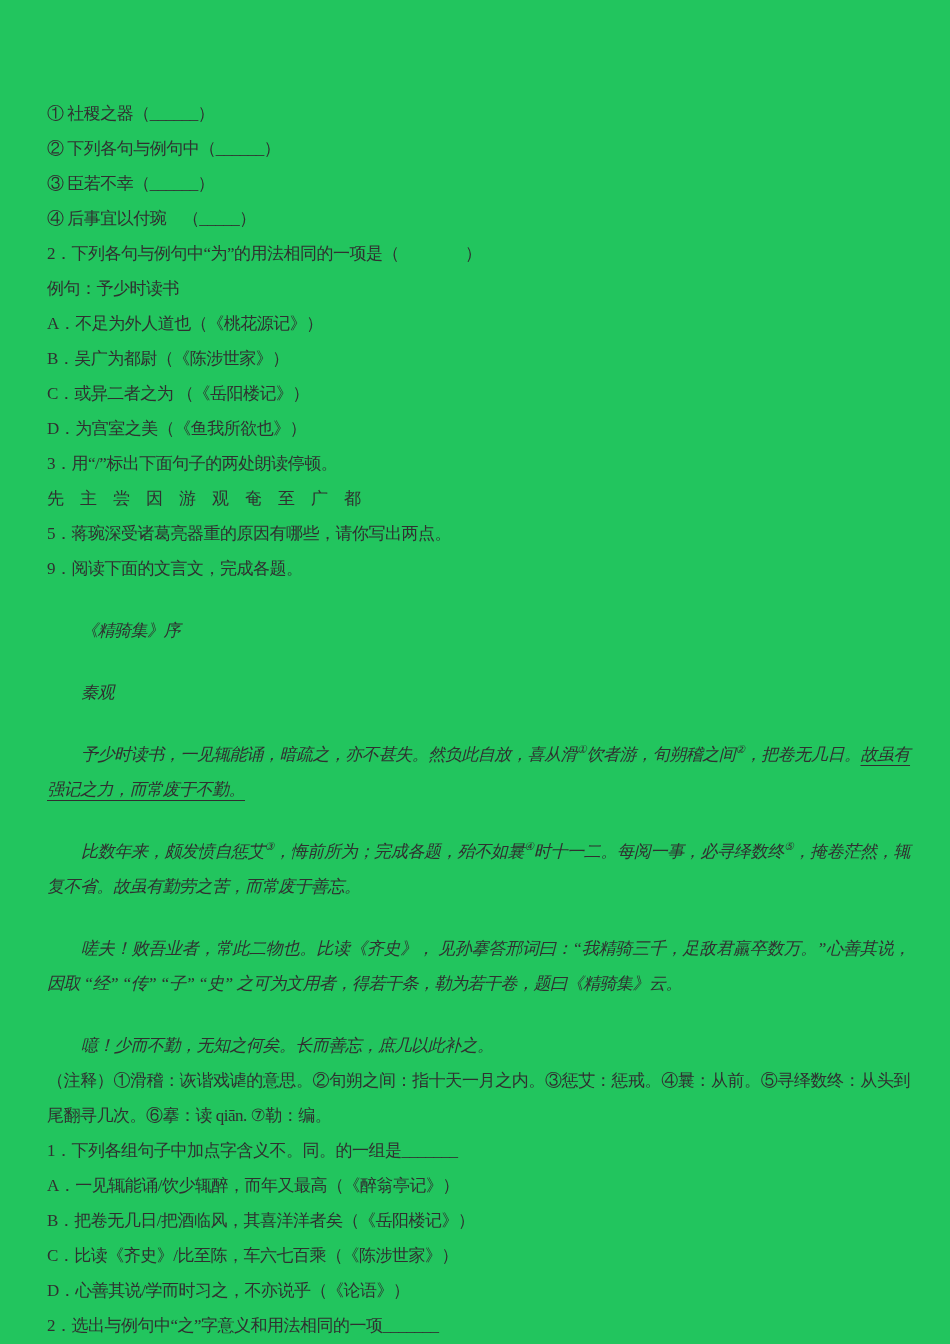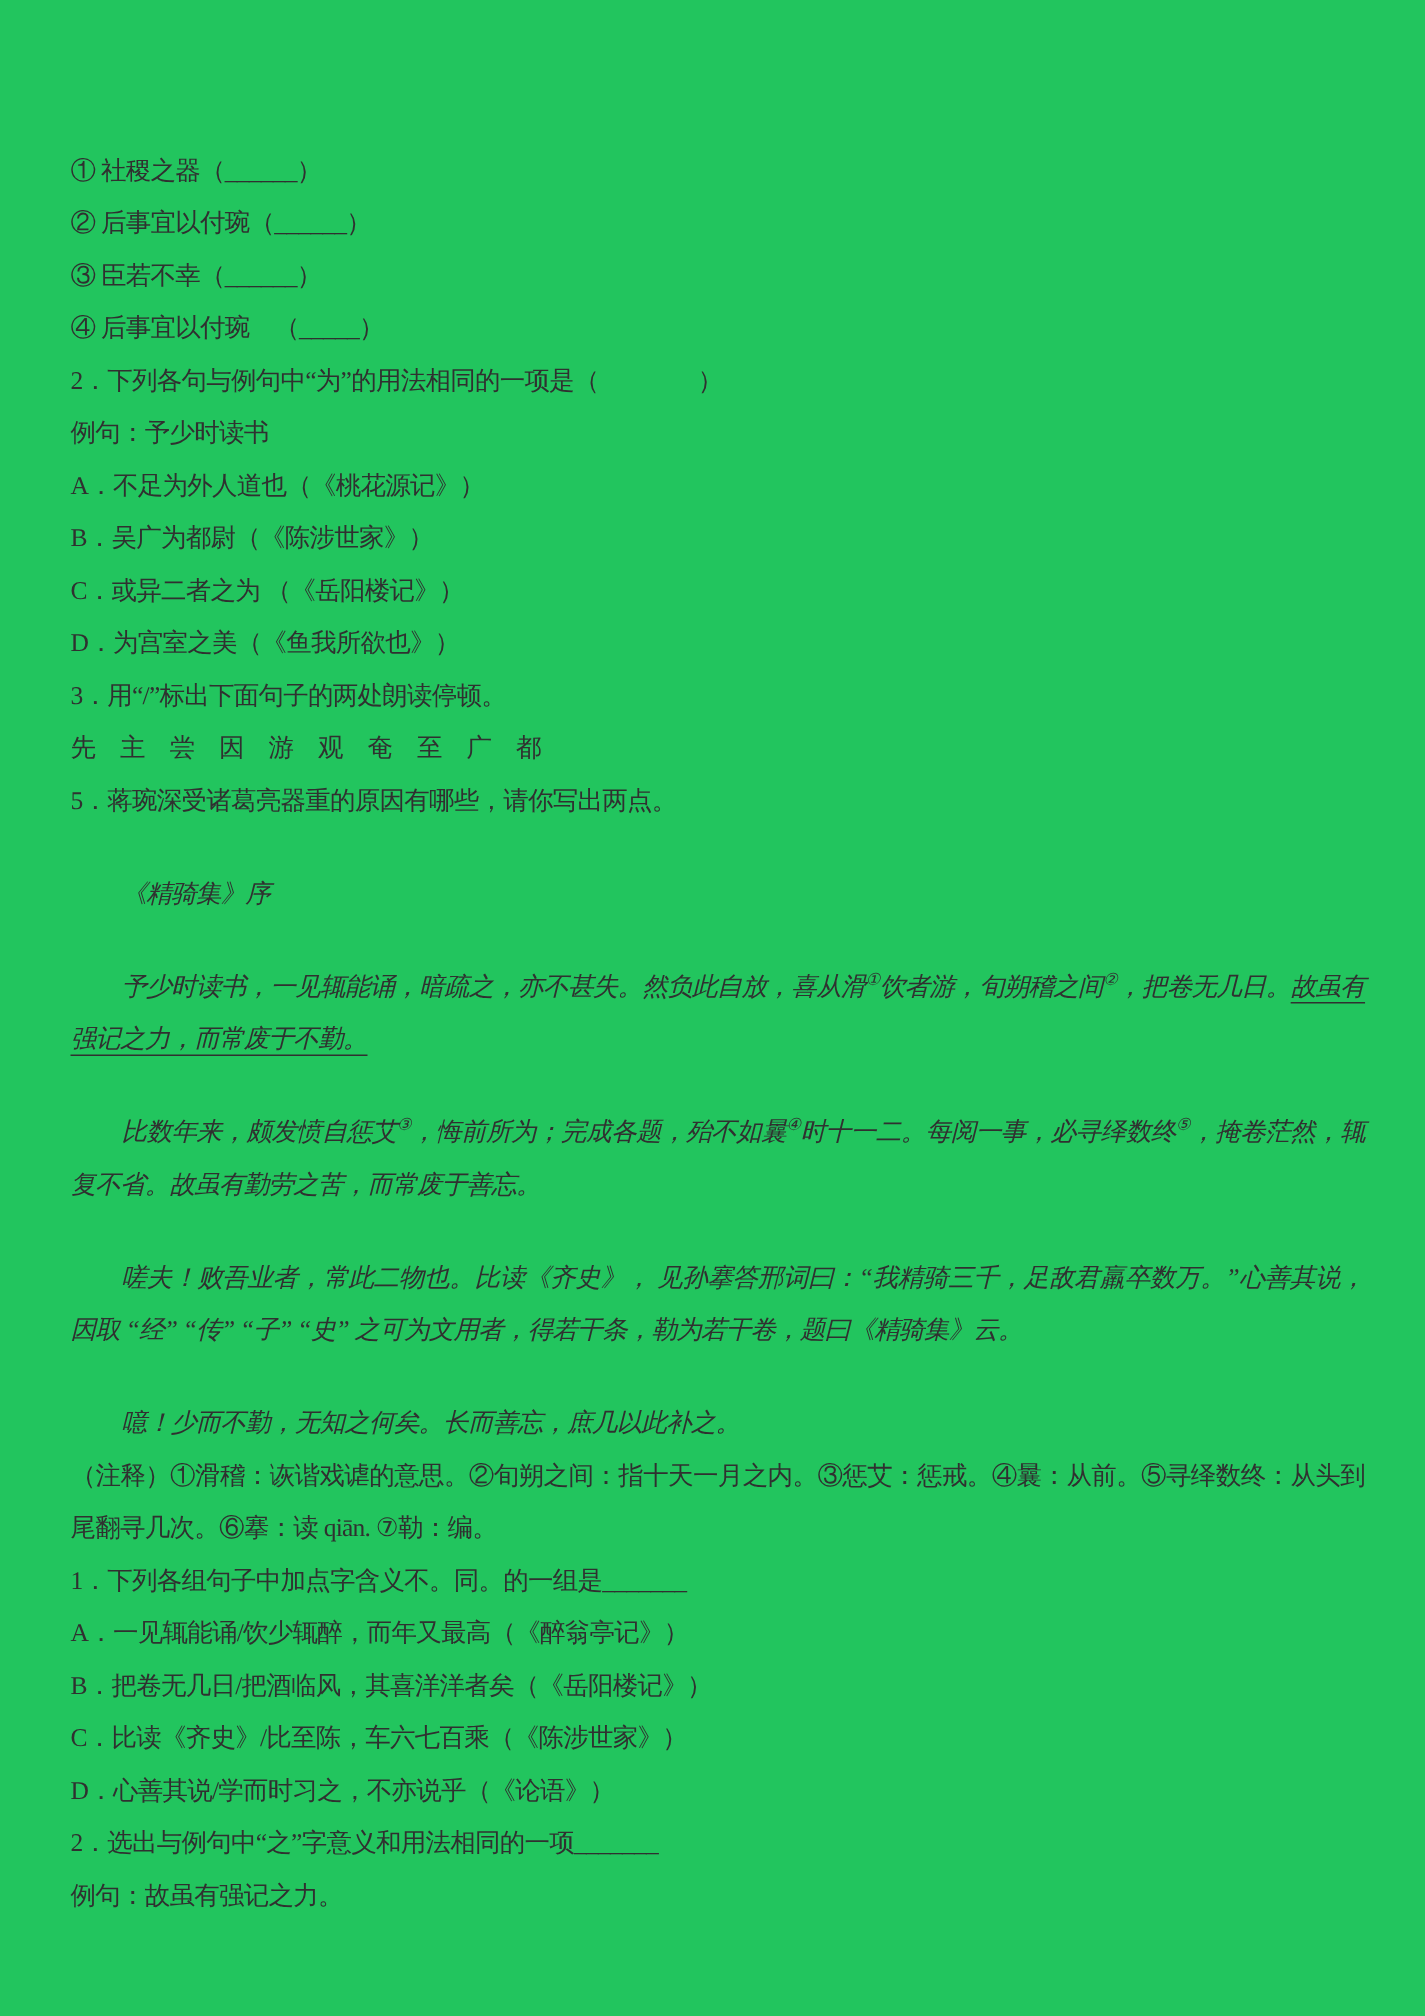--- a/index.html
+++ b/index.html
@@ -51,33 +51,35 @@
     text-underline-offset: 5px;
     text-decoration-thickness: 1px;
   }
 </style>
 </head>
 <body>
 
 <div class="page">
   <div class="doc">
       <p class="song"><span>① 社稷之器（______）</span></p>
-      <p class="song"><span>② 后事宜以付琬（______）</span></p>
+      <p class="song"><span>② 下列各句与例句中（______）</span></p>
       <p class="song"><span>③ 臣若不幸（______）</span></p>
       <p class="song"><span>④ 后事宜以付琬　（_____）</span></p>
       <p class="song"><span>2．下列各句与例句中“为”的用法相同的一项是（　　　　）</span></p>
       <p class="song"><span>例句：予少时读书</span></p>
       <p class="song"><span>A．不足为外人道也（《桃花源记》）</span></p>
       <p class="song"><span>B．吴广为都尉（《陈涉世家》）</span></p>
       <p class="song"><span>C．或异二者之为 （《岳阳楼记》）</span></p>
       <p class="song"><span>D．为宫室之美（《鱼我所欲也》）</span></p>
       <p class="song"><span>3．用“/”标出下面句子的两处朗读停顿。</span></p>
       <p class="song"><span>先　主　尝　因　游　观　奄　至　广　都</span></p>
       <p class="song"><span>5．蒋琬深受诸葛亮器重的原因有哪些，请你写出两点。</span></p>
+      <p class="song"><span>9．阅读下面的文言文，完成各题。</span></p>
       <p class="kai indent"><span>《精骑集》序</span></p>
+      <p class="kai indent"><span>秦观</span></p>
       <p class="kai indent justify"><span>予少时读书，一见辄能诵，暗疏之，亦不甚失。然负此自放，喜从滑</span><sup>①</sup><span>饮者游，旬朔稽之间</span><sup>②</sup><span>，把卷无几日。</span><span class="u">故虽有强记之力，而常废于不勤。</span></p>
       <p class="kai indent justify"><span>比数年来，颇发愤自惩艾</span><sup>③</sup><span>，悔前所为；完成各题，殆不如曩</span><sup>④</sup><span>时十一二。每阅一事，必寻绎数终</span><sup>⑤</sup><span>，掩卷茫然，辄复不省。故虽有勤劳之苦，而常废于善忘。</span></p>
       <p class="kai indent justify"><span>嗟夫！败吾业者，常此二物也。比读《齐史》， 见孙搴答邢词曰：“我精骑三千，足敌君羸卒数万。”心善其说，因取 “经” “传” “子” “史” 之可为文用者，得若干条，勒为若干卷，题曰《精骑集》云。</span></p>
       <p class="kai indent"><span>噫！少而不勤，无知之何矣。长而善忘，庶几以此补之。</span></p>
       <p class="song justify"><span>（注释）①滑稽：诙谐戏谑的意思。②旬朔之间：指十天一月之内。③惩艾：惩戒。④曩：从前。⑤寻绎数终：从头到尾翻寻几次。⑥搴：读 qiān. ⑦勒：编。</span></p>
       <p class="song"><span>1．下列各组句子中加点字含义不。同。的一组是_______</span></p>
       <p class="song"><span>A．一见辄能诵/饮少辄醉，而年又最高（《醉翁亭记》）</span></p>
       <p class="song"><span>B．把卷无几日/把酒临风，其喜洋洋者矣（《岳阳楼记》）</span></p>
       <p class="song"><span>C．比读《齐史》/比至陈，车六七百乘（《陈涉世家》）</span></p>
       <p class="song"><span>D．心善其说/学而时习之，不亦说乎（《论语》）</span></p>

